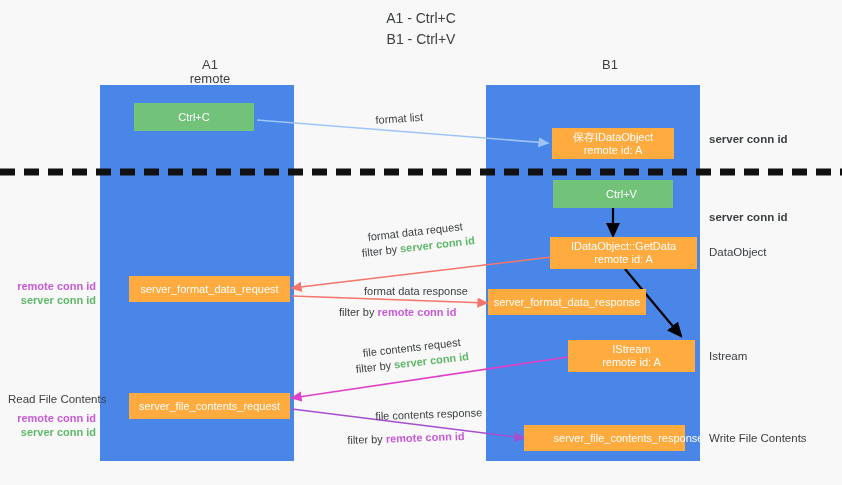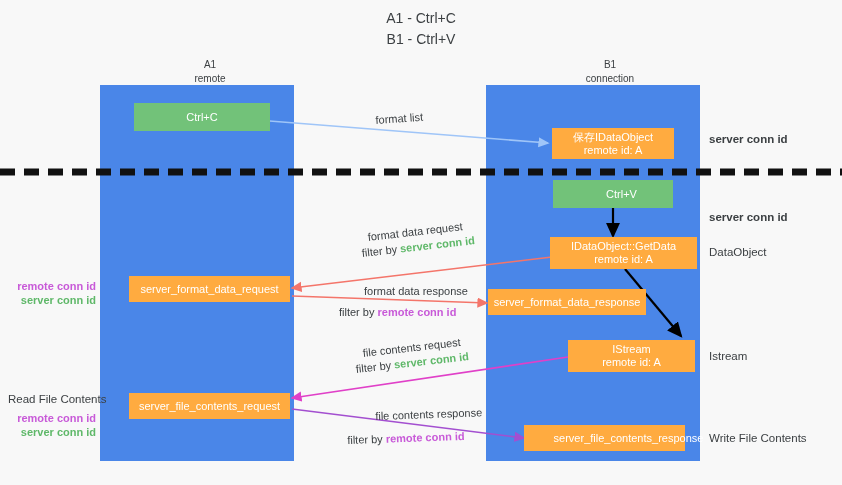--- a/index.html
+++ b/index.html
@@ -13,21 +13,21 @@
   }
   #stage{position:absolute;inset:0;}
   svg.layer{position:absolute;left:0;top:0;width:842px;height:485px;pointer-events:none;}
 
   .title{
     position:absolute;left:0;top:8px;width:842px;
     text-align:center;font-size:14px;line-height:21px;color:#3c4043;
   }
 
   .colhead{
-    position:absolute;text-align:center;font-size:10px;line-height:14px;color:#3c4043;
+    position:absolute;text-align:center;font-size:13px;line-height:14px;color:#3c4043;
   }
 
   .lane{position:absolute;background:#4a86e8;}
 
   .box{
     position:absolute;box-sizing:border-box;
     display:flex;flex-direction:column;align-items:center;justify-content:center;
     color:#ffffff;font-size:11px;line-height:13px;text-align:center;
   }
   .box.green{background:#72c279;}
@@ -51,21 +51,20 @@
     <div>A1 - Ctrl+C</div>
     <div>B1 - Ctrl+V</div>
   </div>
 
   <div class="colhead" style="left:130px;top:58px;width:160px;">
     <div>A1</div>
     <div>remote</div>
   </div>
   <div class="colhead" style="left:530px;top:58px;width:160px;">
     <div>B1</div>
-    <div>connection</div>
   </div>
 
   <div class="lane" style="left:100px;top:85px;width:194px;height:376px;"></div>
   <div class="lane" style="left:486px;top:85px;width:214px;height:376px;"></div>
 
   <svg class="layer" viewBox="0 0 842 485">
     <defs>
       <marker id="ah-blue" markerWidth="7" markerHeight="7" refX="6" refY="3.2" orient="auto">
         <path d="M0,0 L7,3.2 L0,6.4 z" fill="#9fc5f8"></path>
       </marker>
@@ -93,21 +92,21 @@
 
     <line x1="552" y1="257" x2="292" y2="288" stroke="#f4756a" stroke-width="1.6" marker-end="url(#ah-red)"></line>
 
     <line x1="292" y1="296" x2="487" y2="303" stroke="#f4756a" stroke-width="1.6" marker-end="url(#ah-red)"></line>
 
     <line x1="568" y1="357" x2="292" y2="398" stroke="#e040c8" stroke-width="1.6" marker-end="url(#ah-magenta)"></line>
 
     <line x1="292" y1="409" x2="524" y2="438" stroke="#a34fd0" stroke-width="1.6" marker-end="url(#ah-purple)"></line>
   </svg>
 
-  <div class="box green" style="left:134px;top:103px;width:136px;height:28px;">
+  <div class="box green" style="left:134px;top:103px;width:120px;height:28px;">
     <span>Ctrl+C</span>
   </div>
 
   <div class="box green" style="left:553px;top:180px;width:120px;height:28px;padding-left:17px;">
     <span>Ctrl+V</span>
   </div>
 
   <div class="box orange" style="left:552px;top:128px;width:122px;height:31px;">
     <span>保存IDataObject</span>
     <span>remote id: A</span>

